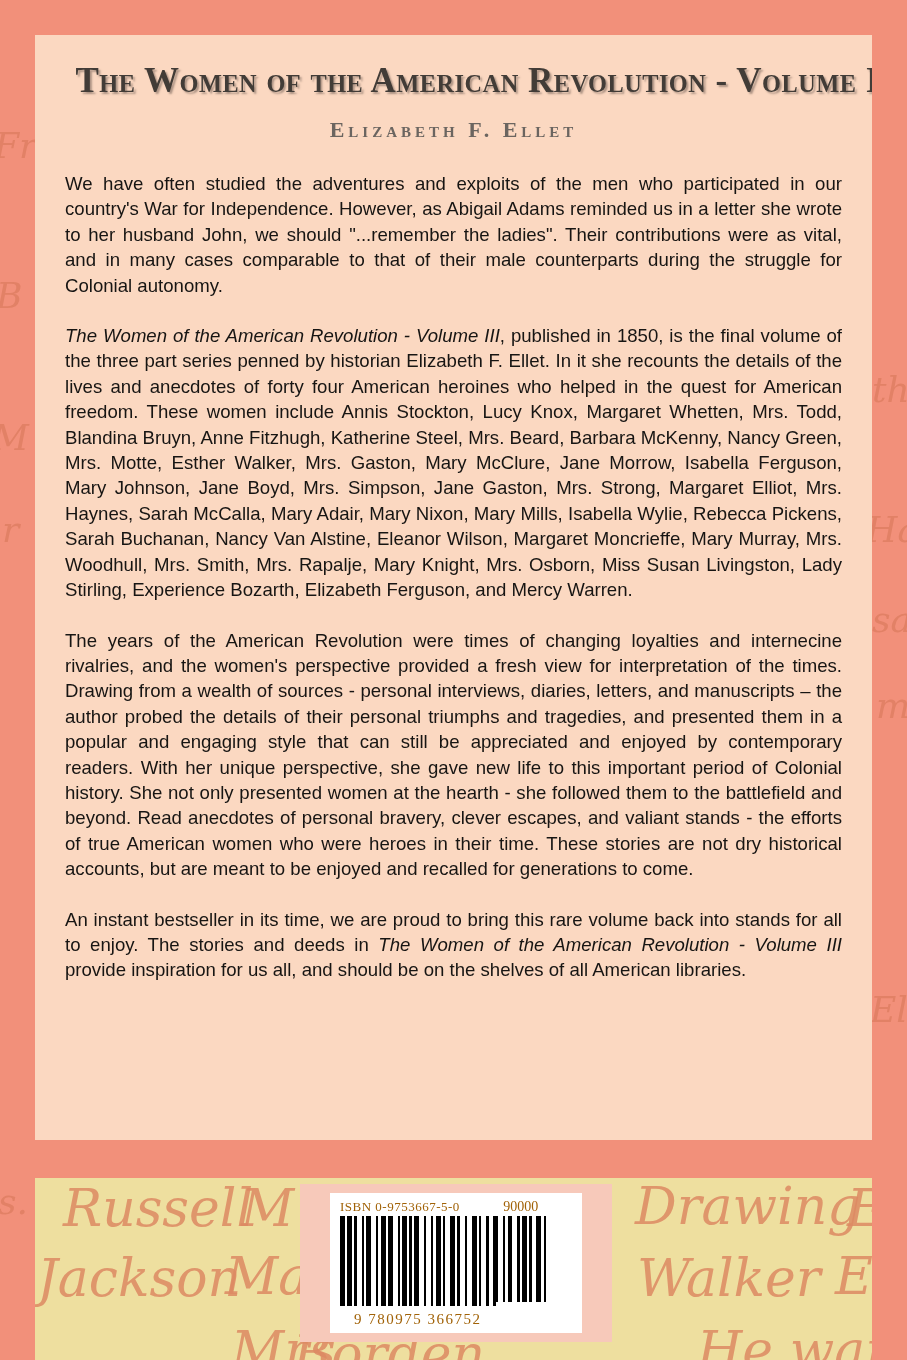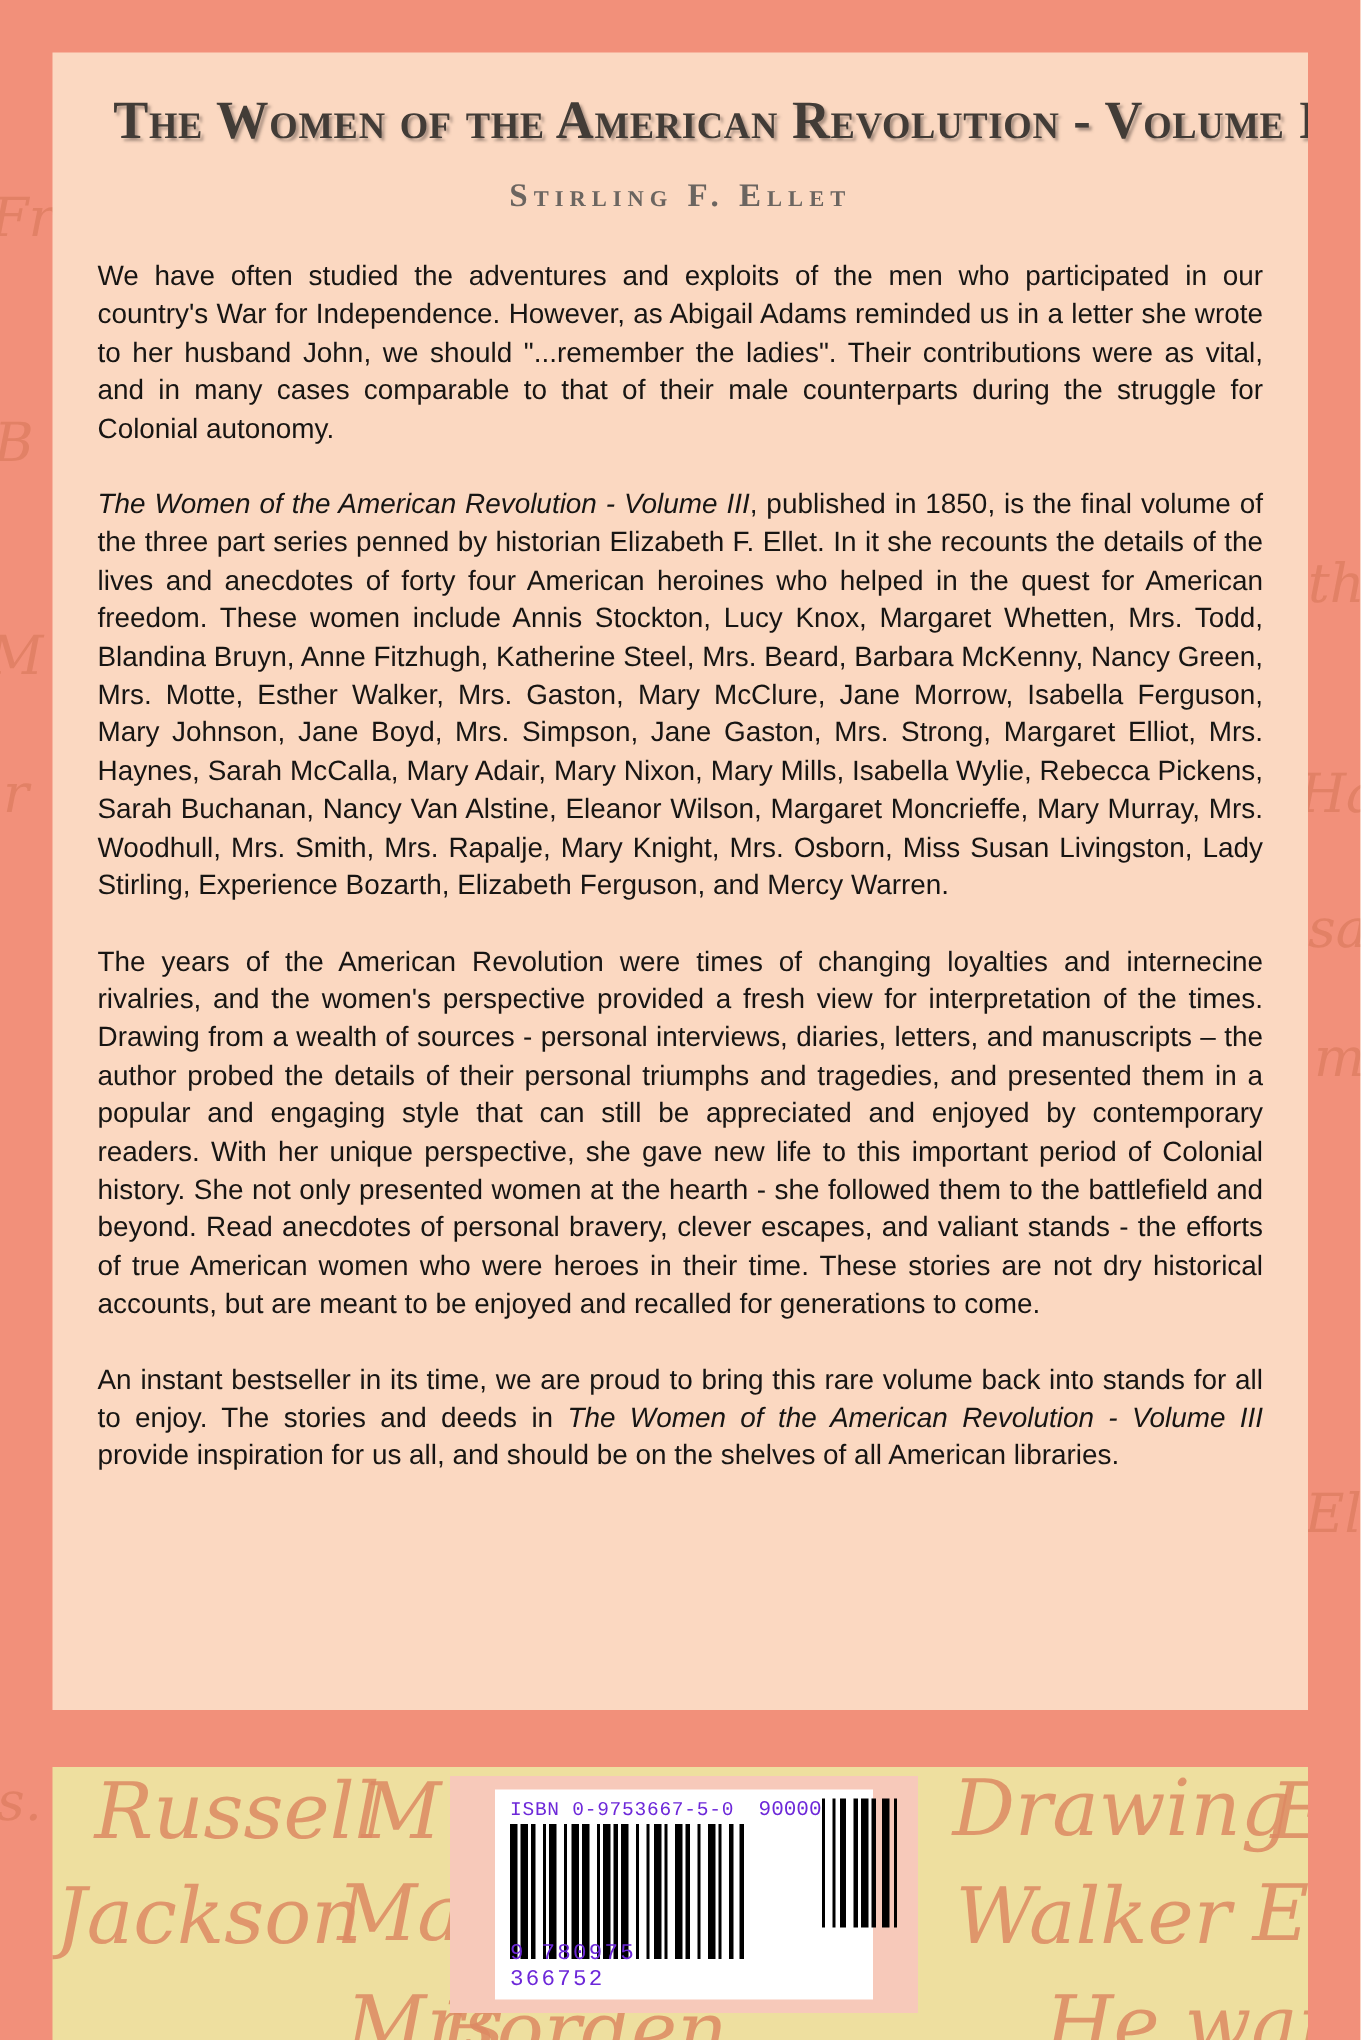--- a/index.html
+++ b/index.html
@@ -26,22 +26,22 @@
   .para{margin:0 0 25px;text-align:justify;}
   .para em{font-style:italic;}
   .band{position:absolute;left:35px;top:1178px;width:837px;height:182px;background:var(--band);
         overflow:hidden;z-index:1;}
   .band .script-word{font-size:52px;opacity:.85;}
   .barcode-block{position:absolute;left:300px;top:1184px;width:312px;height:158px;
                  background:var(--pink);z-index:3;display:flex;align-items:center;justify-content:center;}
   .barcode-card{width:252px;height:140px;background:#ffffff;box-sizing:border-box;
                 padding:6px 10px 4px;display:flex;}
   .main-col{display:flex;flex-direction:column;}
-  .addon-col{display:flex;margin-left:10px;}
-  .isbn-label,.addon-label,.number-label{font-family:Liberation Mono, monospace;color:#6d28d9;}
+  .addon-col{display:flex;flex-direction:column;}
+  .isbn-label,.addon-label,.number-label{font-family:Liberation Serif, serif;color:#a16207;}
   .isbn-label{font-size:13px;letter-spacing:.5px;height:17px;}
   .addon-label{font-size:14px;height:17px;text-align:center;}
   .bars{display:flex;align-items:stretch;height:90px;}
   .addon-col .bars{height:86px;}
   .bars>div{flex:0 0 auto;height:100%;}
   .bars .bar{background:#000;}
   .bars .space{background:transparent;}
   .number-label{font-size:15px;letter-spacing:1.5px;height:22px;display:flex;
                 align-items:flex-end;justify-content:center;}
 </style>
@@ -58,21 +58,21 @@
       <span class="script-word" style="left: -2px; top: 1184px;">s.</span>
       <span class="script-word" style="left: 872px; top: 372px;">th</span>
       <span class="script-word" style="left: 866px; top: 512px;">Ha</span>
       <span class="script-word" style="left: 872px; top: 602px;">sa</span>
       <span class="script-word" style="left: 876px; top: 688px;">m</span>
       <span class="script-word" style="left: 870px; top: 992px;">El</span>
     </div>
 
   <div class="panel">
     <div class="title" style="transform: scaleX(0.973131);">The Women of the American Revolution - Volume III</div>
-    <div class="author">Stirling F. Ellet</div>
+    <div class="author">Elizabeth F. Ellet</div>
     <div class="synopsis">
         <p class="para"><span>We have often studied the adventures and exploits of the men who participated in our country's War for Independence. However, as Abigail Adams reminded us in a letter she wrote to her husband John, we should "...remember the ladies". Their contributions were as vital, and in many cases comparable to that of their male counterparts during the struggle for Colonial autonomy.</span></p>
         <p class="para"><em>The Women of the American Revolution - Volume III</em><span>, published in 1850, is the final volume of the three part series penned by historian Elizabeth F. Ellet. In it she recounts the details of the lives and anecdotes of forty four American heroines who helped in the quest for American freedom. These women include Annis Stockton, Lucy Knox, Margaret Whetten, Mrs. Todd, Blandina Bruyn, Anne Fitzhugh, Katherine Steel, Mrs. Beard, Barbara McKenny, Nancy Green, Mrs. Motte, Esther Walker, Mrs. Gaston, Mary McClure, Jane Morrow, Isabella Ferguson, Mary Johnson, Jane Boyd, Mrs. Simpson, Jane Gaston, Mrs. Strong, Margaret Elliot, Mrs. Haynes, Sarah McCalla, Mary Adair, Mary Nixon, Mary Mills, Isabella Wylie, Rebecca Pickens, Sarah Buchanan, Nancy Van Alstine, Eleanor Wilson, Margaret Moncrieffe, Mary Murray, Mrs. Woodhull, Mrs. Smith, Mrs. Rapalje, Mary Knight, Mrs. Osborn, Miss Susan Livingston, Lady Stirling, Experience Bozarth, Elizabeth Ferguson, and Mercy Warren.</span></p>
         <p class="para"><span>The years of the American Revolution were times of changing loyalties and internecine rivalries, and the women's perspective provided a fresh view for interpretation of the times. Drawing from a wealth of sources - personal interviews, diaries, letters, and manuscripts – the author probed the details of their personal triumphs and tragedies, and presented them in a popular and engaging style that can still be appreciated and enjoyed by contemporary readers. With her unique perspective, she gave new life to this important period of Colonial history. She not only presented women at the hearth - she followed them to the battlefield and beyond. Read anecdotes of personal bravery, clever escapes, and valiant stands - the efforts of true American women who were heroes in their time. These stories are not dry historical accounts, but are meant to be enjoyed and recalled for generations to come.</span></p>
         <p class="para"><span>An instant bestseller in its time, we are proud to bring this rare volume back into stands for all to enjoy. The stories and deeds in </span><em>The Women of the American Revolution - Volume III</em><span> provide inspiration for us all, and should be on the shelves of all American libraries.</span></p>
       </div>
   </div>
 
   <div class="band">
       <span class="script-word" style="left: 28px; top: 4px;">Russell</span>

